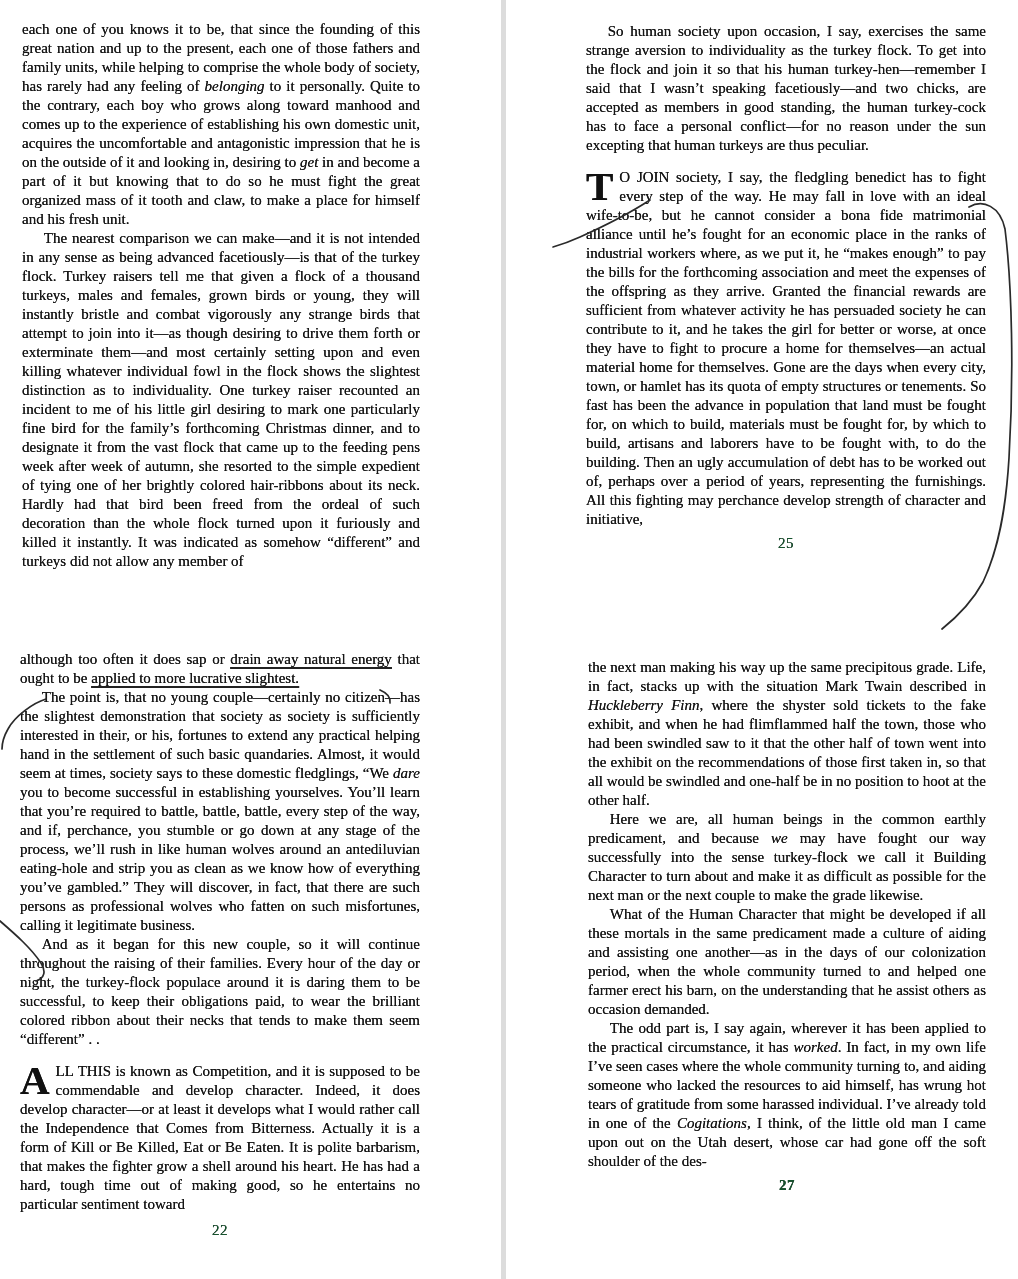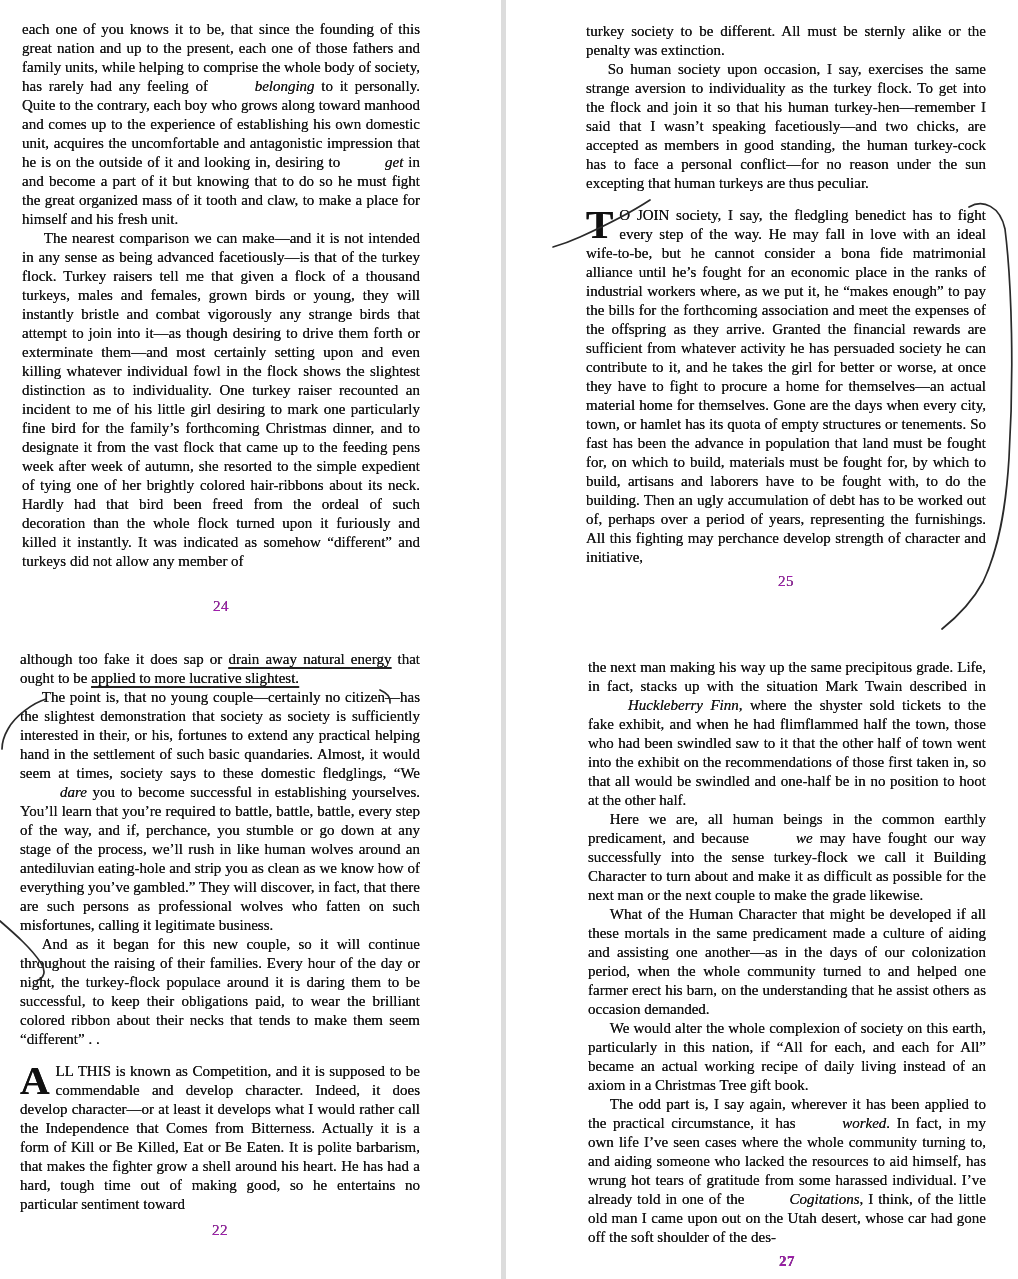--- a/index.html
+++ b/index.html
@@ -25,33 +25,33 @@
   .para.indent{text-indent:1.45em;}
   .para.has-drop{margin-top:13px;}
   .dropcap{
     float:left;
     font-size:41px;
     line-height:32px;
     font-weight:bold;
     padding:2px 6px 0 0;
     color:#111;
   }
-  .it{font-style:italic;margin-left:40px;}
+  .it{font-style:italic;}
   .pen-underline{
     text-decoration:underline;
     text-decoration-thickness:1.8px;
     text-underline-offset:3px;
     text-decoration-color:#222;
     font-family:Liberation Serif, serif;
   }
   .pagenum{
     text-align:center;
     font-size:15px;
     letter-spacing:.5px;
-    color:#a21caf;
+    color:#14532d;
     text-shadow:0 0 .4px #1a1a1a;
   }
   #page-24 .pagenum{margin-top:26px;}
   #page-25 .pagenum{margin-top:5px;}
   #page-26 .pagenum{margin-top:7px;}
   #page-27 .pagenum{margin-top:5px;font-weight:bold;}
   .gutter-line{
     position:absolute;
     left:501px;top:0;
     width:5px;height:1279px;
@@ -72,48 +72,45 @@
 </head>
 <body>
 
 <div class="gutter-line"></div>
 
 <div class="page" id="page-24">
   <div class="page-text">
       <p class="para"><span>each one of you knows it to be, that since the founding of this great nation and up to the present, each one of those fathers and family units, while helping to comprise the whole body of society, has rarely had any feeling of </span><span class="it">belonging</span><span> to it personally. Quite to the contrary, each boy who grows along toward manhood and comes up to the experience of establishing his own domestic unit, acquires the uncomfortable and antagonistic impression that he is on the outside of it and looking in, desiring to </span><span class="it">get</span><span> in and become a part of it but knowing that to do so he must fight the great organized mass of it tooth and claw, to make a place for himself and his fresh unit.</span></p>
       <p class="para indent"><span>The nearest comparison we can make—and it is not intended in any sense as being advanced facetiously—is that of the turkey flock. Turkey raisers tell me that given a flock of a thousand turkeys, males and females, grown birds or young, they will instantly bristle and combat vigorously any strange birds that attempt to join into it—as though desiring to drive them forth or exterminate them—and most certainly setting upon and even killing whatever individual fowl in the flock shows the slightest distinction as to individuality. One turkey raiser recounted an incident to me of his little girl desiring to mark one particularly fine bird for the family’s forthcoming Christmas dinner, and to designate it from the vast flock that came up to the feeding pens week after week of autumn, she resorted to the simple expedient of tying one of her brightly colored hair-ribbons about its neck. Hardly had that bird been freed from the ordeal of such decoration than the whole flock turned upon it furiously and killed it instantly. It was indicated as somehow “different” and turkeys did not allow any member of</span></p>
     </div>
-  <div class="pagenum">24</div>
 </div>
 
 <div class="page" id="page-25">
   <div class="page-text">
-      <p class="para"><span>turkey society to be different. All must be sternly alike or the penalty was extinction.</span></p>
       <p class="para indent"><span>So human society upon occasion, I say, exercises the same strange aversion to individuality as the turkey flock. To get into the flock and join it so that his human turkey-hen—remember I said that I wasn’t speaking facetiously—and two chicks, are accepted as members in good standing, the human turkey-cock has to face a personal conflict—for no reason under the sun excepting that human turkeys are thus peculiar.</span></p>
       <p class="para has-drop"><span class="dropcap">T</span><span>O JOIN society, I say, the fledgling benedict has to fight every step of the way. He may fall in love with an ideal wife-to-be, but he cannot consider a bona fide matrimonial alliance until he’s fought for an economic place in the ranks of industrial workers where, as we put it, he “makes enough” to pay the bills for the forthcoming association and meet the expenses of the offspring as they arrive. Granted the financial rewards are sufficient from whatever activity he has persuaded society he can contribute to it, and he takes the girl for better or worse, at once they have to fight to procure a home for themselves—an actual material home for themselves. Gone are the days when every city, town, or hamlet has its quota of empty structures or tenements. So fast has been the advance in population that land must be fought for, on which to build, materials must be fought for, by which to build, artisans and laborers have to be fought with, to do the building. Then an ugly accumulation of debt has to be worked out of, perhaps over a period of years, representing the furnishings. All this fighting may perchance develop strength of character and initiative,</span></p>
     </div>
   <div class="pagenum">25</div>
 </div>
 
 <div class="page" id="page-26">
   <div class="page-text">
-      <p class="para"><span>although too fake it does sap or </span><span class="pen-underline">drain away natural energy</span><span> that ought to be </span><span class="pen-underline">applied to more lucrative slightest.</span></p>
+      <p class="para"><span>although too often it does sap or </span><span class="pen-underline">drain away natural energy</span><span> that ought to be </span><span class="pen-underline">applied to more lucrative slightest.</span></p>
       <p class="para indent"><span>The point is, that no young couple—certainly no citizen—has the slightest demonstration that society as society is sufficiently interested in their, or his, fortunes to extend any practical helping hand in the settlement of such basic quandaries. Almost, it would seem at times, society says to these domestic fledglings, “We </span><span class="it">dare</span><span> you to become successful in establishing yourselves. You’ll learn that you’re required to battle, battle, battle, every step of the way, and if, perchance, you stumble or go down at any stage of the process, we’ll rush in like human wolves around an antediluvian eating-hole and strip you as clean as we know how of everything you’ve gambled.” They will discover, in fact, that there are such persons as professional wolves who fatten on such misfortunes, calling it legitimate business.</span></p>
       <p class="para indent"><span>And as it began for this new couple, so it will continue throughout the raising of their families. Every hour of the day or night, the turkey-flock populace around it is daring them to be successful, to keep their obligations paid, to wear the brilliant colored ribbon about their necks that tends to make them seem “different” . .</span></p>
       <p class="para has-drop"><span class="dropcap">A</span><span>LL THIS is known as Competition, and it is supposed to be commendable and develop character. Indeed, it does develop character—or at least it develops what I would rather call the Independence that Comes from Bitterness. Actually it is a form of Kill or Be Killed, Eat or Be Eaten. It is polite barbarism, that makes the fighter grow a shell around his heart. He has had a hard, tough time out of making good, so he entertains no particular sentiment toward</span></p>
     </div>
   <div class="pagenum">22</div>
 </div>
 
 <div class="page" id="page-27">
   <div class="page-text">
       <p class="para"><span>the next man making his way up the same precipitous grade. Life, in fact, stacks up with the situation Mark Twain described in </span><span class="it">Huckleberry Finn</span><span>, where the shyster sold tickets to the fake exhibit, and when he had flimflammed half the town, those who had been swindled saw to it that the other half of town went into the exhibit on the recommendations of those first taken in, so that all would be swindled and one-half be in no position to hoot at the other half.</span></p>
       <p class="para indent"><span>Here we are, all human beings in the common earthly predicament, and because </span><span class="it">we</span><span> may have fought our way successfully into the sense turkey-flock we call it Building Character to turn about and make it as difficult as possible for the next man or the next couple to make the grade likewise.</span></p>
       <p class="para indent"><span>What of the Human Character that might be developed if all these mortals in the same predicament made a culture of aiding and assisting one another—as in the days of our colonization period, when the whole community turned to and helped one farmer erect his barn, on the understanding that he assist others as occasion demanded.</span></p>
-      <p class="para indent"><span>We would alter the whole complexion of society on this earth, particularly in this nation, if “All for each, and each for All” became an actual working recipe of daily living instead of an axiom in a Christmas Tree gift book.</span></p>
       <p class="para indent"><span>The odd part is, I say again, wherever it has been applied to the practical circumstance, it has </span><span class="it">worked</span><span>. In fact, in my own life I’ve seen cases where the whole community turning to, and aiding someone who lacked the resources to aid himself, has wrung hot tears of gratitude from some harassed individual. I’ve already told in one of the </span><span class="it">Cogitations</span><span>, I think, of the little old man I came upon out on the Utah desert, whose car had gone off the soft shoulder of the des-</span></p>
     </div>
   <div class="pagenum">27</div>
 </div>
 
 <svg class="overlay" viewBox="0 0 1018 1279" xmlns="http://www.w3.org/2000/svg">
 
   <path d="M 650 200 C 627 215, 600 228, 580 237 C 569 242, 560 245, 553 247"></path>
 
   <path d="M 969 207 C 983 199, 1000 206, 1005 229 C 1012 285, 1014 375, 1009 458 C 1006 508, 999 548, 983 582 C 972 602, 957 617, 942 629"></path>

